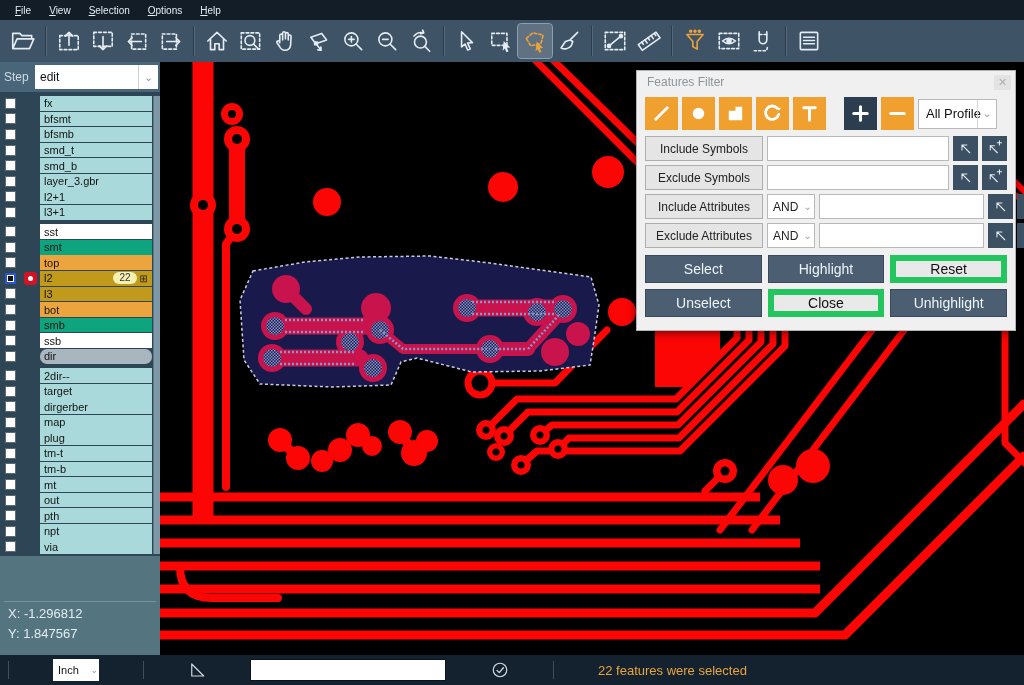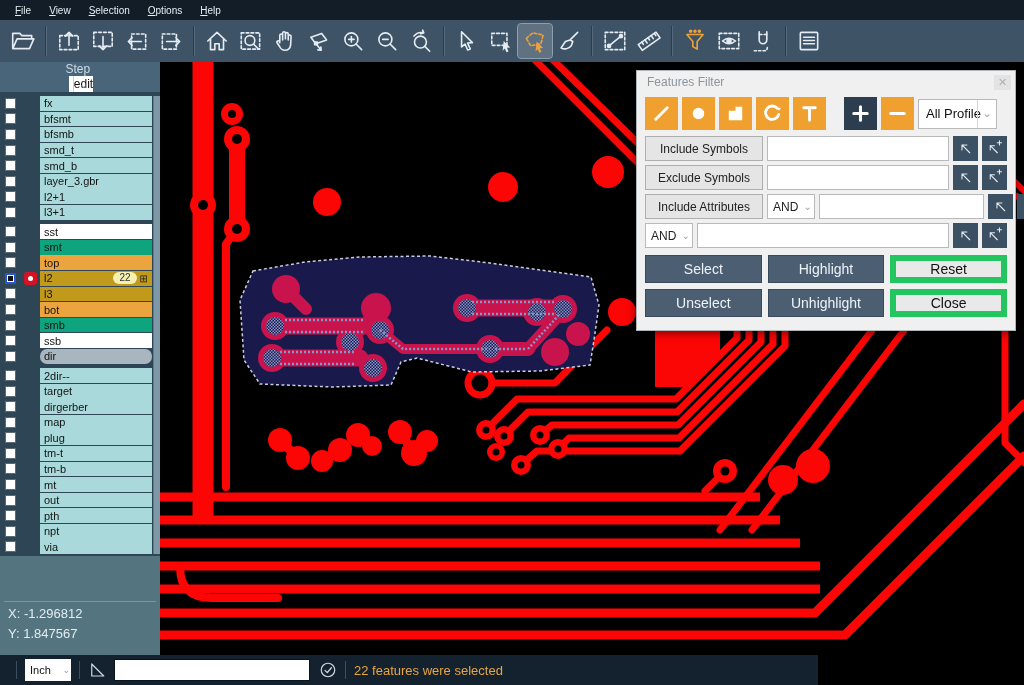--- a/index.html
+++ b/index.html
@@ -16,21 +16,21 @@
   .tb-btn { width:34px; height:34px; display:flex; align-items:center; justify-content:center; border-radius:3px; }
   .tb-btn svg { width:26px; height:26px; }
   .tb-btn.active { background:rgba(255,255,255,0.18); outline:1px solid #8ba0af; }
   .tb-sep { width:2px; height:30px; margin:0 5px; background:#2c3c4b; border-right:1px solid #55697b; }
   .stroke-ic { stroke:#e4ebf1; stroke-width:1.5; fill:none; stroke-linecap:round; stroke-linejoin:round; }
   .stroke-or { stroke:#eba23c; stroke-width:1.5; fill:none; stroke-linecap:round; stroke-linejoin:round; }
 
   
   #sidebar { position:absolute; left:0; top:62px; width:160px; height:593px; background:#54747f; }
   #listwrap { position:absolute; left:0; top:0; width:160px; height:494px; background:#2e4556; }
-  #steprow { height:30px; background:#49657a; display:flex; align-items:center; padding:0 2px 0 4px;flex-direction:column; }
+  #steprow { height:30px; background:#49657a; display:flex; align-items:center; padding:0 2px 0 4px; }
   #steplabel { color:#cfdbe4; font-size:12px; width:31px; flex:none; }
   #stepselect { flex:1; height:24px; background:#fff; position:relative; display:flex; align-items:center; padding-left:5px; font-size:12px; color:#111; }
   #stepselect .chev { position:absolute; right:0; top:0; width:20px; height:100%; border-left:1px solid #cfcfcf; display:flex; align-items:center; justify-content:center; color:#8a9aa5; font-size:11px; }
   #layerlist { padding-top:4px; }
   .lrow { height:14.8px; margin-bottom:0.75px; display:flex; align-items:center; }
   .cbcol { width:20px; flex:none; display:flex; align-items:center; justify-content:center; }
   .cbbox { width:11px; height:11px; background:#fff; border:1px solid #5e6a72; }
   .cbbox.checked { border:2px solid #2b54d4; position:relative; }
   .cbbox.checked::after { content:""; position:absolute; left:1px; top:1px; width:5px; height:5px; background:#111; }
   .indcol { width:20px; flex:none; display:flex; align-items:center; justify-content:center; }
@@ -68,21 +68,21 @@
   .dand { width:48px; flex:none; background:#fff; border:1px solid #b9b9b9; font-size:12px; color:#222; display:flex; align-items:center; padding-left:5px; position:relative; }
   .dand .chev { position:absolute; right:2px; color:#9aa5ad; font-size:10px; }
   .dinput { flex:1; border:1px solid #b9b9b9; background:#fff; font-size:12px; padding:0 4px; font-family:"Liberation Sans",sans-serif; }
   .abtn { width:25px; flex:none; background:#3c5064; display:flex; align-items:center; justify-content:center; }
   .abtn svg { width:17px; height:17px; }
   #dactions { display:grid; grid-template-columns:1fr 1fr 1fr; gap:6px; margin:7px 8px 0 8px; }
   .act { height:28px; background:#4c5f72; border:1px solid #3a4a5a; color:#eef3f7; font-size:14px; display:flex; align-items:center; justify-content:center; }
   .act.light { background:#e9e9e9; border:6px solid #22c55e; color:#111; }
 
   
-  #statusbar { position:absolute; left:0; top:655px; width:818px; height:30px; background:#142230; display:flex; align-items:center; padding-left:8px; }
+  #statusbar { position:absolute; left:0; top:655px; width:1024px; height:30px; background:#142230; display:flex; align-items:center; padding-left:0;gap:36px; }
   .s-sep { width:1px; height:18px; background:#3a4f61; margin:0 8px; }
   #inchsel { width:46px; height:22px; background:#fff; position:relative; display:flex; align-items:center; padding-left:5px; font-size:11px; color:#111; }
   #inchsel .chev { position:absolute; right:1px; color:#8a9aa5; font-size:9px; }
   #cmdinput { width:196px; height:22px; background:#fff; border:1px solid #0b141c; margin-left:8px; font-size:12px; padding:0 4px; }
   #applyico { margin-left:9px; }
   #statusmsg { color:#e8a53c; font-size:13px; }
 </style>
 </head>
 <body>
 
@@ -781,20 +781,21 @@
             <path d="M18 18 L7 7 M7 7 h7 M7 7 v7"></path>
           </svg>
         </div>
       <div class="abtn">
           <svg viewBox="0 0 24 24" class="stroke-ic" stroke-width="2">
             <path d="M16 18 L6 8 M6 8 h6 M6 8 v6 M16 4 h6 M19 1 v6"></path>
           </svg>
         </div>
     </div>
     <div class="drow">
+      <div class="dlabel">Exclude Attributes</div>
       <div class="dand">
           <span>AND</span>
           <span class="chev">⌄</span>
         </div>
       <input class="dinput" value="" style="">
       <div class="abtn">
           <svg viewBox="0 0 24 24" class="stroke-ic" stroke-width="2">
             <path d="M18 18 L7 7 M7 7 h7 M7 7 v7"></path>
           </svg>
         </div>
@@ -803,22 +804,22 @@
             <path d="M16 18 L6 8 M6 8 h6 M6 8 v6 M16 4 h6 M19 1 v6"></path>
           </svg>
         </div>
     </div>
 
     <div id="dactions">
       <div class="act">Select</div>
       <div class="act">Highlight</div>
       <div class="act light">Reset</div>
       <div class="act">Unselect</div>
+      <div class="act light">Close</div>
       <div class="act">Unhighlight</div>
-      <div class="act light">Close</div>
     </div>
   </div>
 
   <div id="statusbar">
     <div class="s-sep"></div>
     <div id="inchsel">
       <span>Inch</span>
       <span class="chev">⌄</span>
     </div>
     <div class="s-sep"></div>

